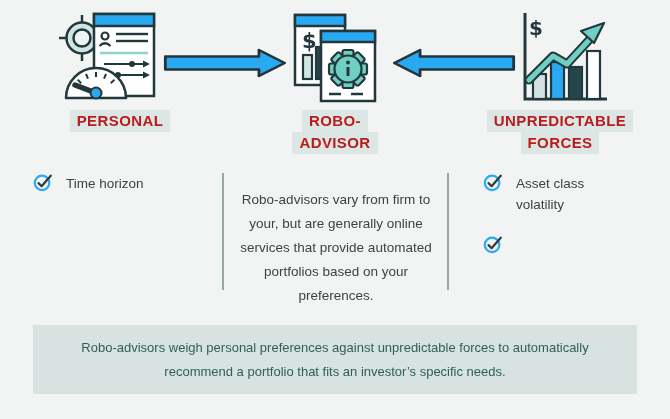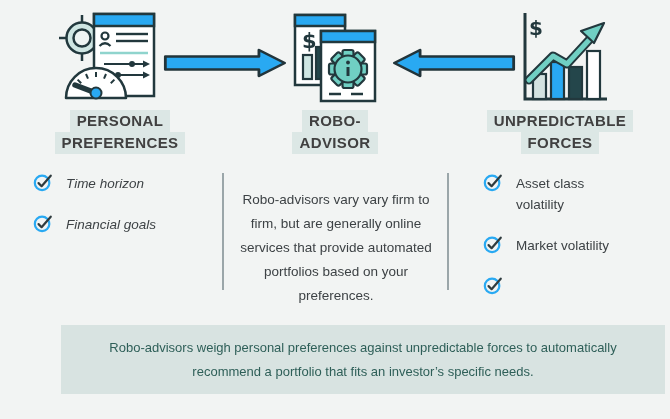--- a/index.html
+++ b/index.html
@@ -10,21 +10,21 @@
     position:relative;
     overflow:hidden;
   }
   .stage{position:absolute;inset:0;width:670px;height:419px;}
 
   .icon-slot{position:absolute;}
 
   .col-title{
     position:absolute;top:110px;text-align:center;
     font-weight:bold;font-size:15px;letter-spacing:.4px;
-    color:#404040;line-height:20px;
+    color:#b91c1c;line-height:20px;
   }
   .hl{background:#dce7e5;padding:1px 7px;display:inline-block;}
 
   .divider{
     position:absolute;top:173px;width:2px;height:117px;background:#9ba6a9;
   }
 
   .list{position:absolute;}
   .list-item{
     display:flex;align-items:flex-start;margin-bottom:19px;
@@ -36,21 +36,21 @@
   .forces-list .list-label{max-width:112px;}
 
   .center-desc{
     position:absolute;left:240px;top:174px;width:192px;
     text-align:center;font-size:13.5px;line-height:24px;color:#3d4245;
   }
 
   .banner{
     position:absolute;left:33px;top:325px;width:604px;height:69px;
     background:#d8e3e1;display:flex;align-items:center;justify-content:flex-start;
-    box-sizing:border-box;padding:10px 36px;margin-left:28px;
+    box-sizing:border-box;padding:10px 36px;
   }
   .banner-text{
     text-align:center;font-size:13px;line-height:24px;color:#2e5f58;
   }
 </style>
 </head>
 <body>
 
 <div class="stage">
 
@@ -149,75 +149,60 @@
       <g>
         <path d="M12 70 L36 46 L50 54 L73 29" fill="none" stroke="#22383d" stroke-width="9" stroke-linecap="round" stroke-linejoin="round"></path>
         <path d="M12 70 L36 46 L50 54 L73 29" fill="none" stroke="#70cfc3" stroke-width="5" stroke-linecap="round" stroke-linejoin="round"></path>
         <polygon points="87,13 64,21 77,33" fill="#70cfc3" stroke="#22383d" stroke-width="2.2" stroke-linejoin="round"></polygon>
       </g>
     </svg>
   </div>
 
   <div class="col-title" style="left:20px;width:200px;">
     <div><span class="hl">PERSONAL</span></div>
-    <div><span class="hl">PREFERENCES</span></div>
   </div>
 
   <div class="col-title" style="left:460px;width:200px;">
     <div><span class="hl">UNPREDICTABLE</span></div>
     <div><span class="hl">FORCES</span></div>
   </div>
 
   <div class="col-title" style="left:260px;width:150px;">
     <div><span class="hl">ROBO-</span></div>
     <div><span class="hl">ADVISOR</span></div>
   </div>
 
   <div class="divider" style="left:222px;"></div>
   <div class="divider" style="left:447px;"></div>
 
-  <div class="list" style="left:33px;top:172px;width:180px;font-style:italic;">
+  <div class="list" style="left:33px;top:172px;width:180px;">
     <div class="list-item">
       <svg viewBox="0 0 22 20" width="21" height="20">
         <circle cx="9.5" cy="11" r="7.6" fill="none" stroke="#29a9f2" stroke-width="2.3"></circle>
         <path d="M5.8 11.2 L9 14.4 L18.6 3.4" fill="none" stroke="#2f3b3e" stroke-width="2.3" stroke-linecap="round" stroke-linejoin="round"></path>
       </svg>
       <span class="list-label">Time horizon</span>
     </div>
-    <div class="list-item">
-      <svg viewBox="0 0 22 20" width="21" height="20">
-        <circle cx="9.5" cy="11" r="7.6" fill="none" stroke="#29a9f2" stroke-width="2.3"></circle>
-        <path d="M5.8 11.2 L9 14.4 L18.6 3.4" fill="none" stroke="#2f3b3e" stroke-width="2.3" stroke-linecap="round" stroke-linejoin="round"></path>
-      </svg>
-      <span class="list-label">Financial goals</span>
-    </div>
-  </div>
-
-  <p class="center-desc">Robo-advisors vary vary firm to firm, but are generally online services that provide automated portfolios based on your preferences.</p>
+  </div>
+
+  <p class="center-desc">Robo-advisors vary from firm to your, but are generally online services that provide automated portfolios based on your preferences.</p>
 
   <div class="list forces-list" style="left:483px;top:172px;width:170px;">
     <div class="list-item">
       <svg viewBox="0 0 22 20" width="21" height="20">
         <circle cx="9.5" cy="11" r="7.6" fill="none" stroke="#29a9f2" stroke-width="2.3"></circle>
         <path d="M5.8 11.2 L9 14.4 L18.6 3.4" fill="none" stroke="#2f3b3e" stroke-width="2.3" stroke-linecap="round" stroke-linejoin="round"></path>
       </svg>
       <span class="list-label">Asset class volatility</span>
     </div>
     <div class="list-item">
       <svg viewBox="0 0 22 20" width="21" height="20">
         <circle cx="9.5" cy="11" r="7.6" fill="none" stroke="#29a9f2" stroke-width="2.3"></circle>
         <path d="M5.8 11.2 L9 14.4 L18.6 3.4" fill="none" stroke="#2f3b3e" stroke-width="2.3" stroke-linecap="round" stroke-linejoin="round"></path>
       </svg>
-      <span class="list-label">Market volatility</span>
-    </div>
-    <div class="list-item">
-      <svg viewBox="0 0 22 20" width="21" height="20">
-        <circle cx="9.5" cy="11" r="7.6" fill="none" stroke="#29a9f2" stroke-width="2.3"></circle>
-        <path d="M5.8 11.2 L9 14.4 L18.6 3.4" fill="none" stroke="#2f3b3e" stroke-width="2.3" stroke-linecap="round" stroke-linejoin="round"></path>
-      </svg>
     </div>
   </div>
 
   <div class="banner">
     <div class="banner-text">Robo-advisors weigh personal preferences against unpredictable forces to automatically recommend a portfolio that fits an investor’s specific needs.</div>
   </div>
 
 </div>
 
 </body></html>

